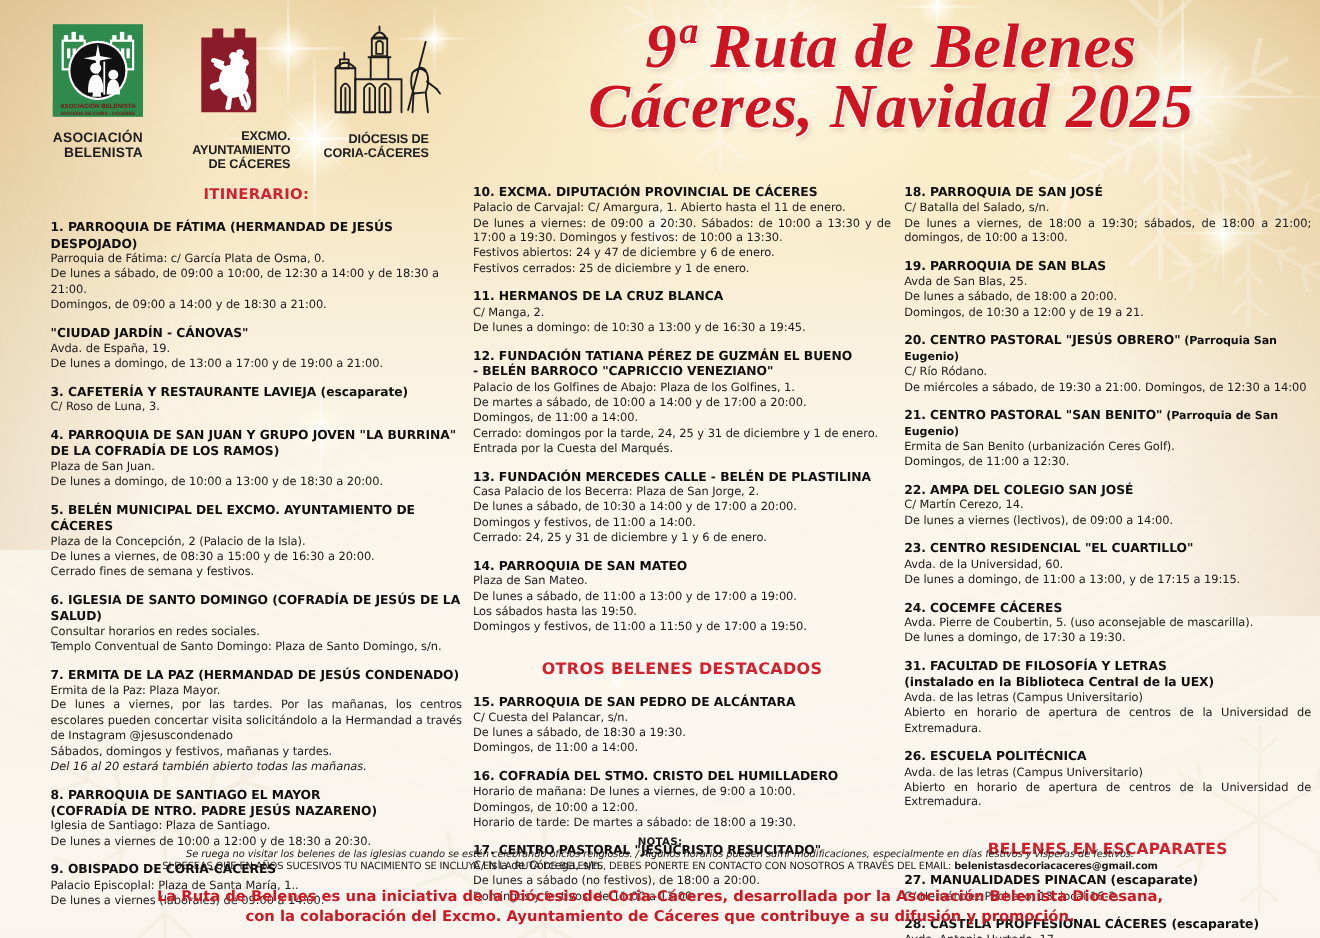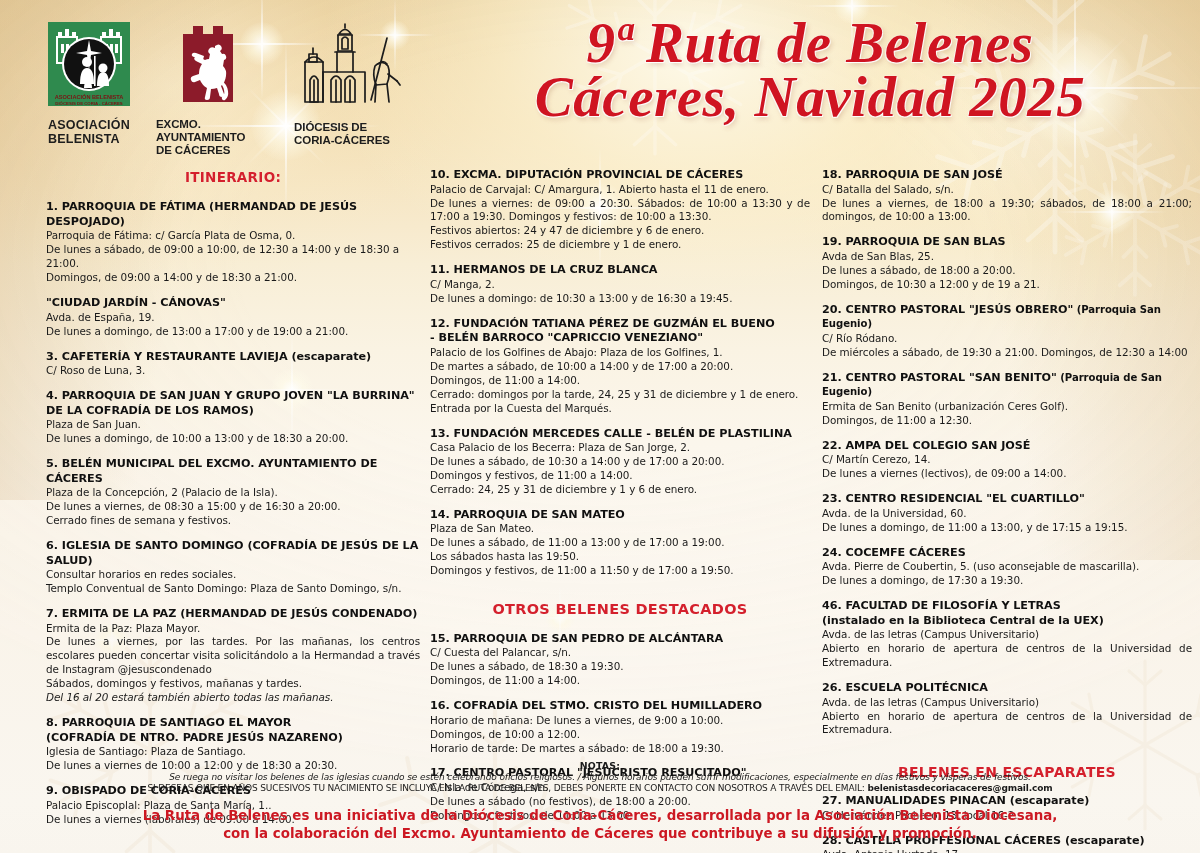--- a/index.html
+++ b/index.html
@@ -62,21 +62,21 @@
     background:radial-gradient(circle,rgba(255,255,255,.98) 0%,rgba(255,252,235,.6) 35%,rgba(255,248,220,0) 72%);
     transform:translate(-50%,-50%);
   }
   
   .flake{position:absolute;pointer-events:none;opacity:.30;}
   .flake svg{display:block;}
   
   .logos{position:absolute;left:36px;top:18px;width:400px;height:140px;display:flex;gap:14px;align-items:flex-start;}
   .logo{display:flex;flex-direction:column;align-items:center;}
   .logo-cap{
-    text-align:left;font-weight:700;color:#1d1d1d;line-height:1.12;
+    text-align:right;font-weight:700;color:#1d1d1d;line-height:1.12;
     font-family:"Liberation Sans",sans-serif;
   }
   .logo-a .logo-cap{font-size:12.5px;margin-top:4px;letter-spacing:.2px;}
   .logo-b .logo-cap{font-size:11.5px;margin-top:4px;letter-spacing:-.1px;}
   .logo-c .logo-cap{font-size:11.5px;margin-top:3px;letter-spacing:-.1px;}
   .logo-a{width:106px;}
   .logo-b{width:108px;margin-top:4px;}
   .logo-c{width:128px;margin-top:0px;}
   
   .title{
@@ -571,21 +571,21 @@
             <h3>23. CENTRO RESIDENCIAL "EL CUARTILLO"</h3>
             <p>Avda. de la Universidad, 60.</p>
             <p>De lunes a domingo, de 11:00 a 13:00, y de 17:15 a 19:15.</p>
           </div>
           <div class="entry">
             <h3>24. COCEMFE CÁCERES</h3>
             <p>Avda. Pierre de Coubertin, 5. (uso aconsejable de mascarilla).</p>
             <p>De lunes a domingo, de 17:30 a 19:30.</p>
           </div>
           <div class="entry">
-            <h3>46. FACULTAD DE FILOSOFÍA Y LETRAS</h3>
+            <h3>31. FACULTAD DE FILOSOFÍA Y LETRAS</h3>
             <h3>(instalado en la Biblioteca Central de la UEX)</h3>
             <p>Avda. de las letras (Campus Universitario)</p>
             <p class="just">Abierto en horario de apertura de centros de la Universidad de Extremadura.</p>
           </div>
           <div class="entry">
             <h3>26. ESCUELA POLITÉCNICA</h3>
             <p>Avda. de las letras (Campus Universitario)</p>
             <p class="just">Abierto en horario de apertura de centros de la Universidad de Extremadura.</p>
           </div>
         </div>

